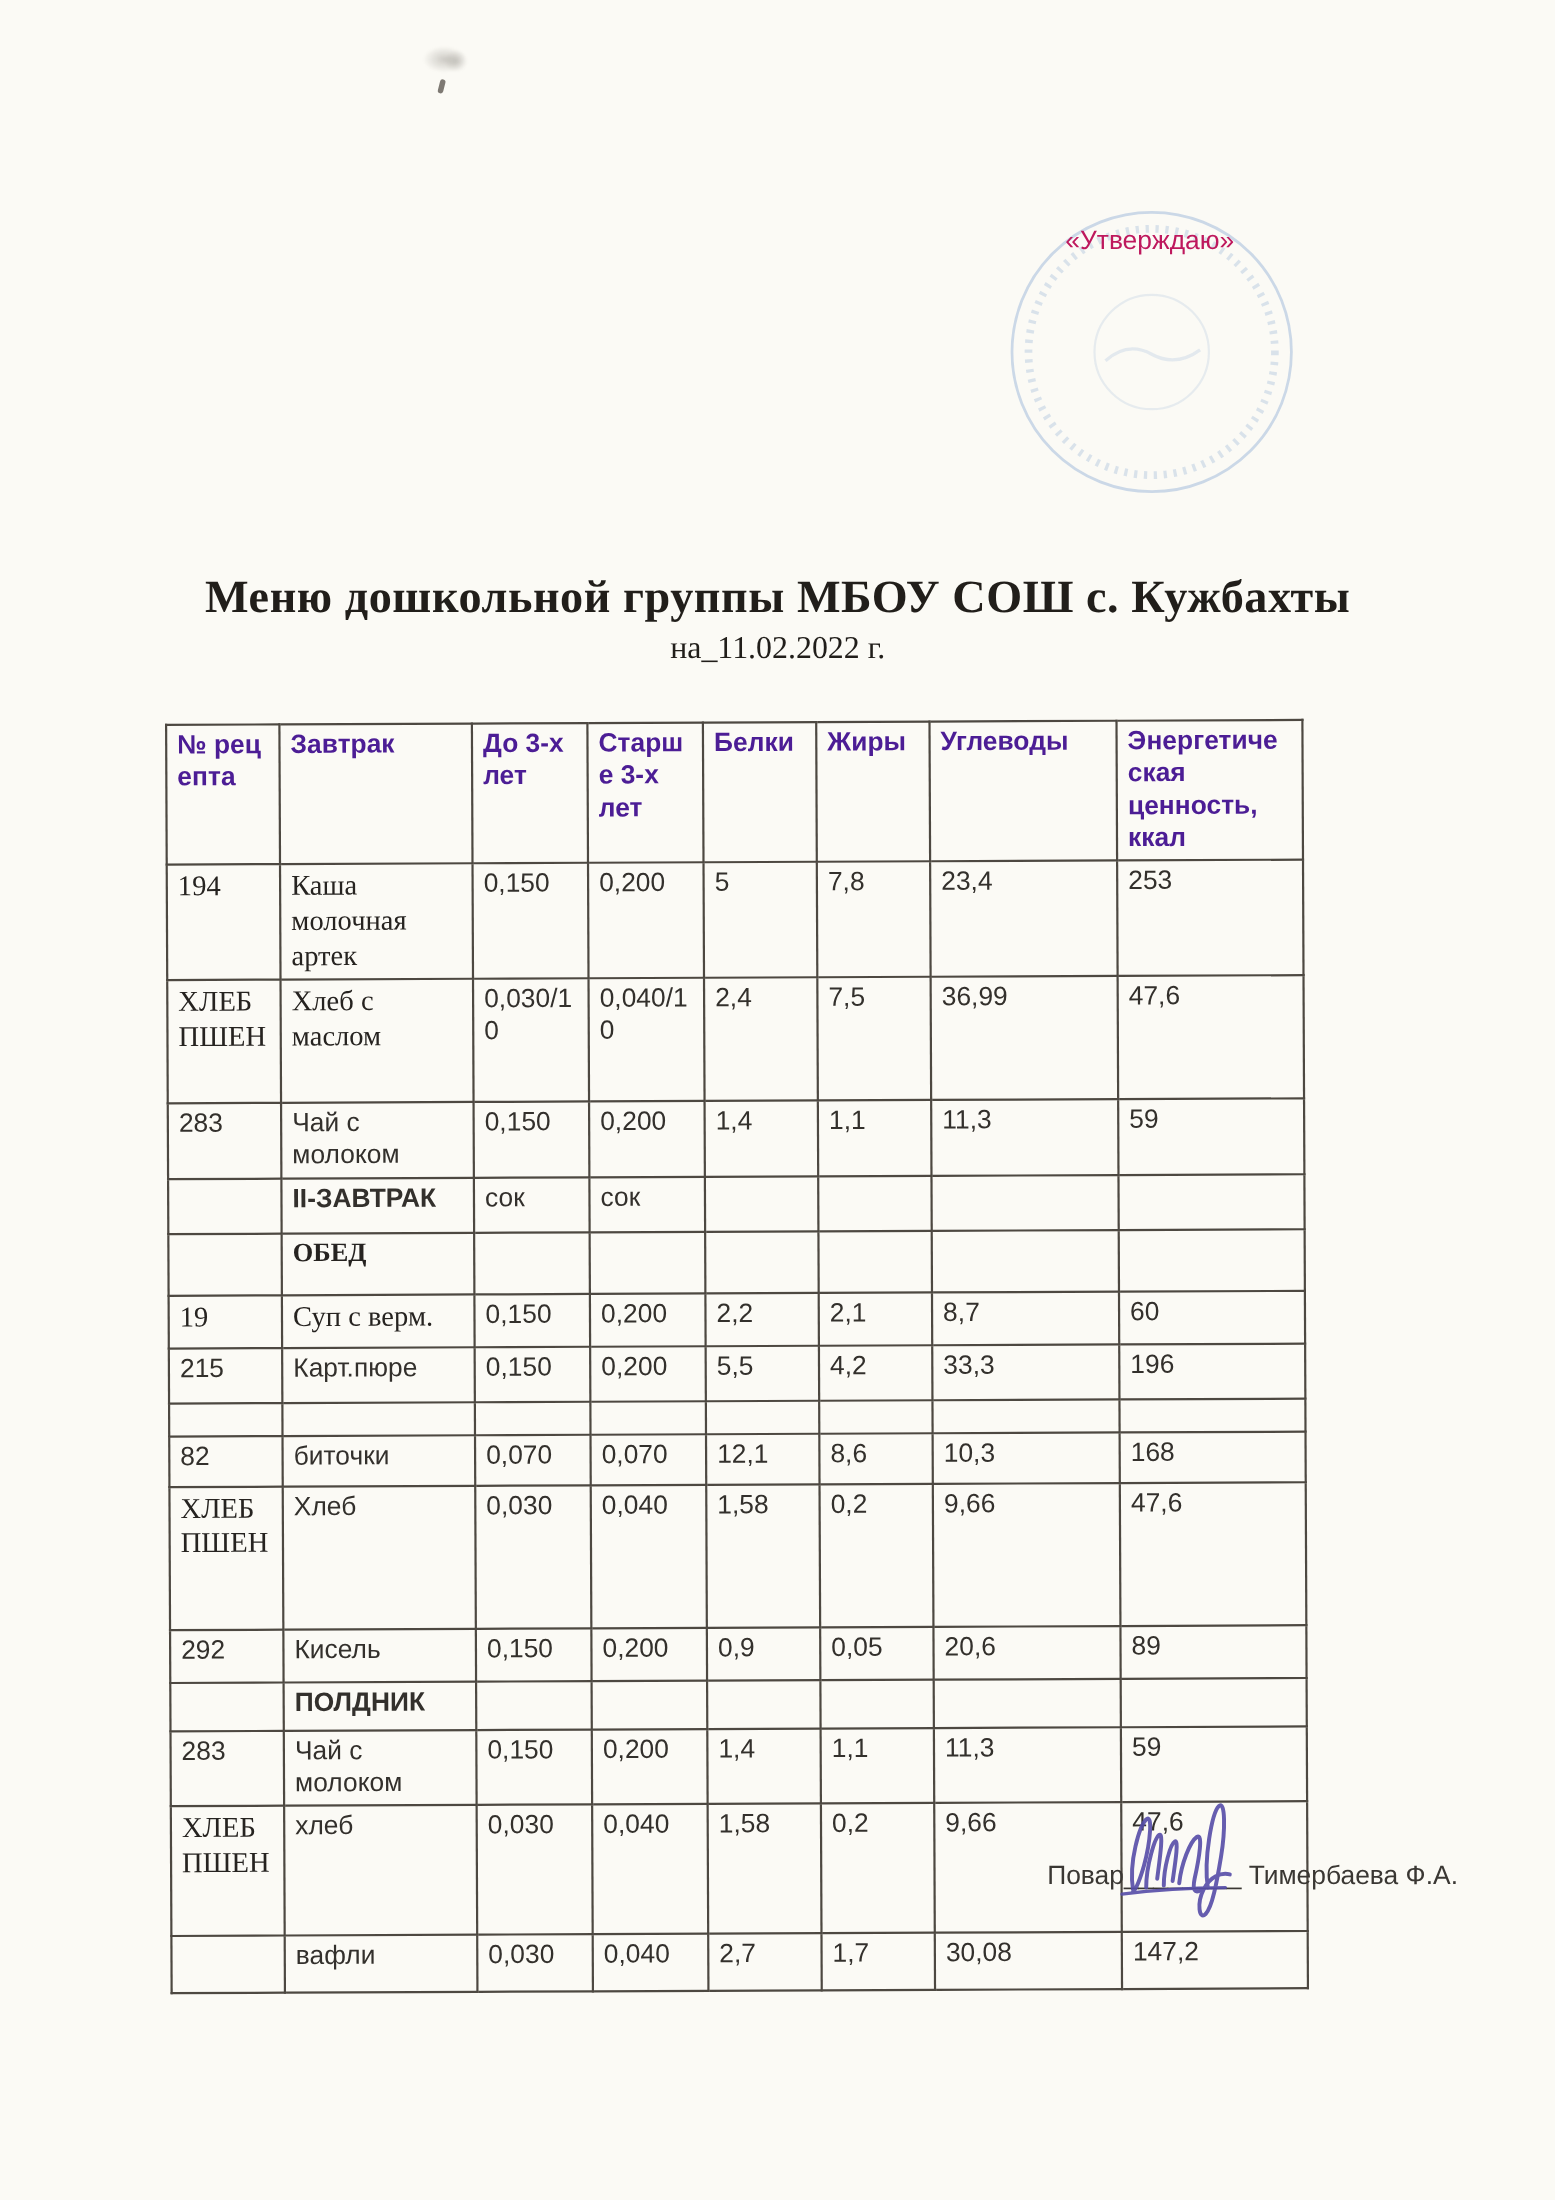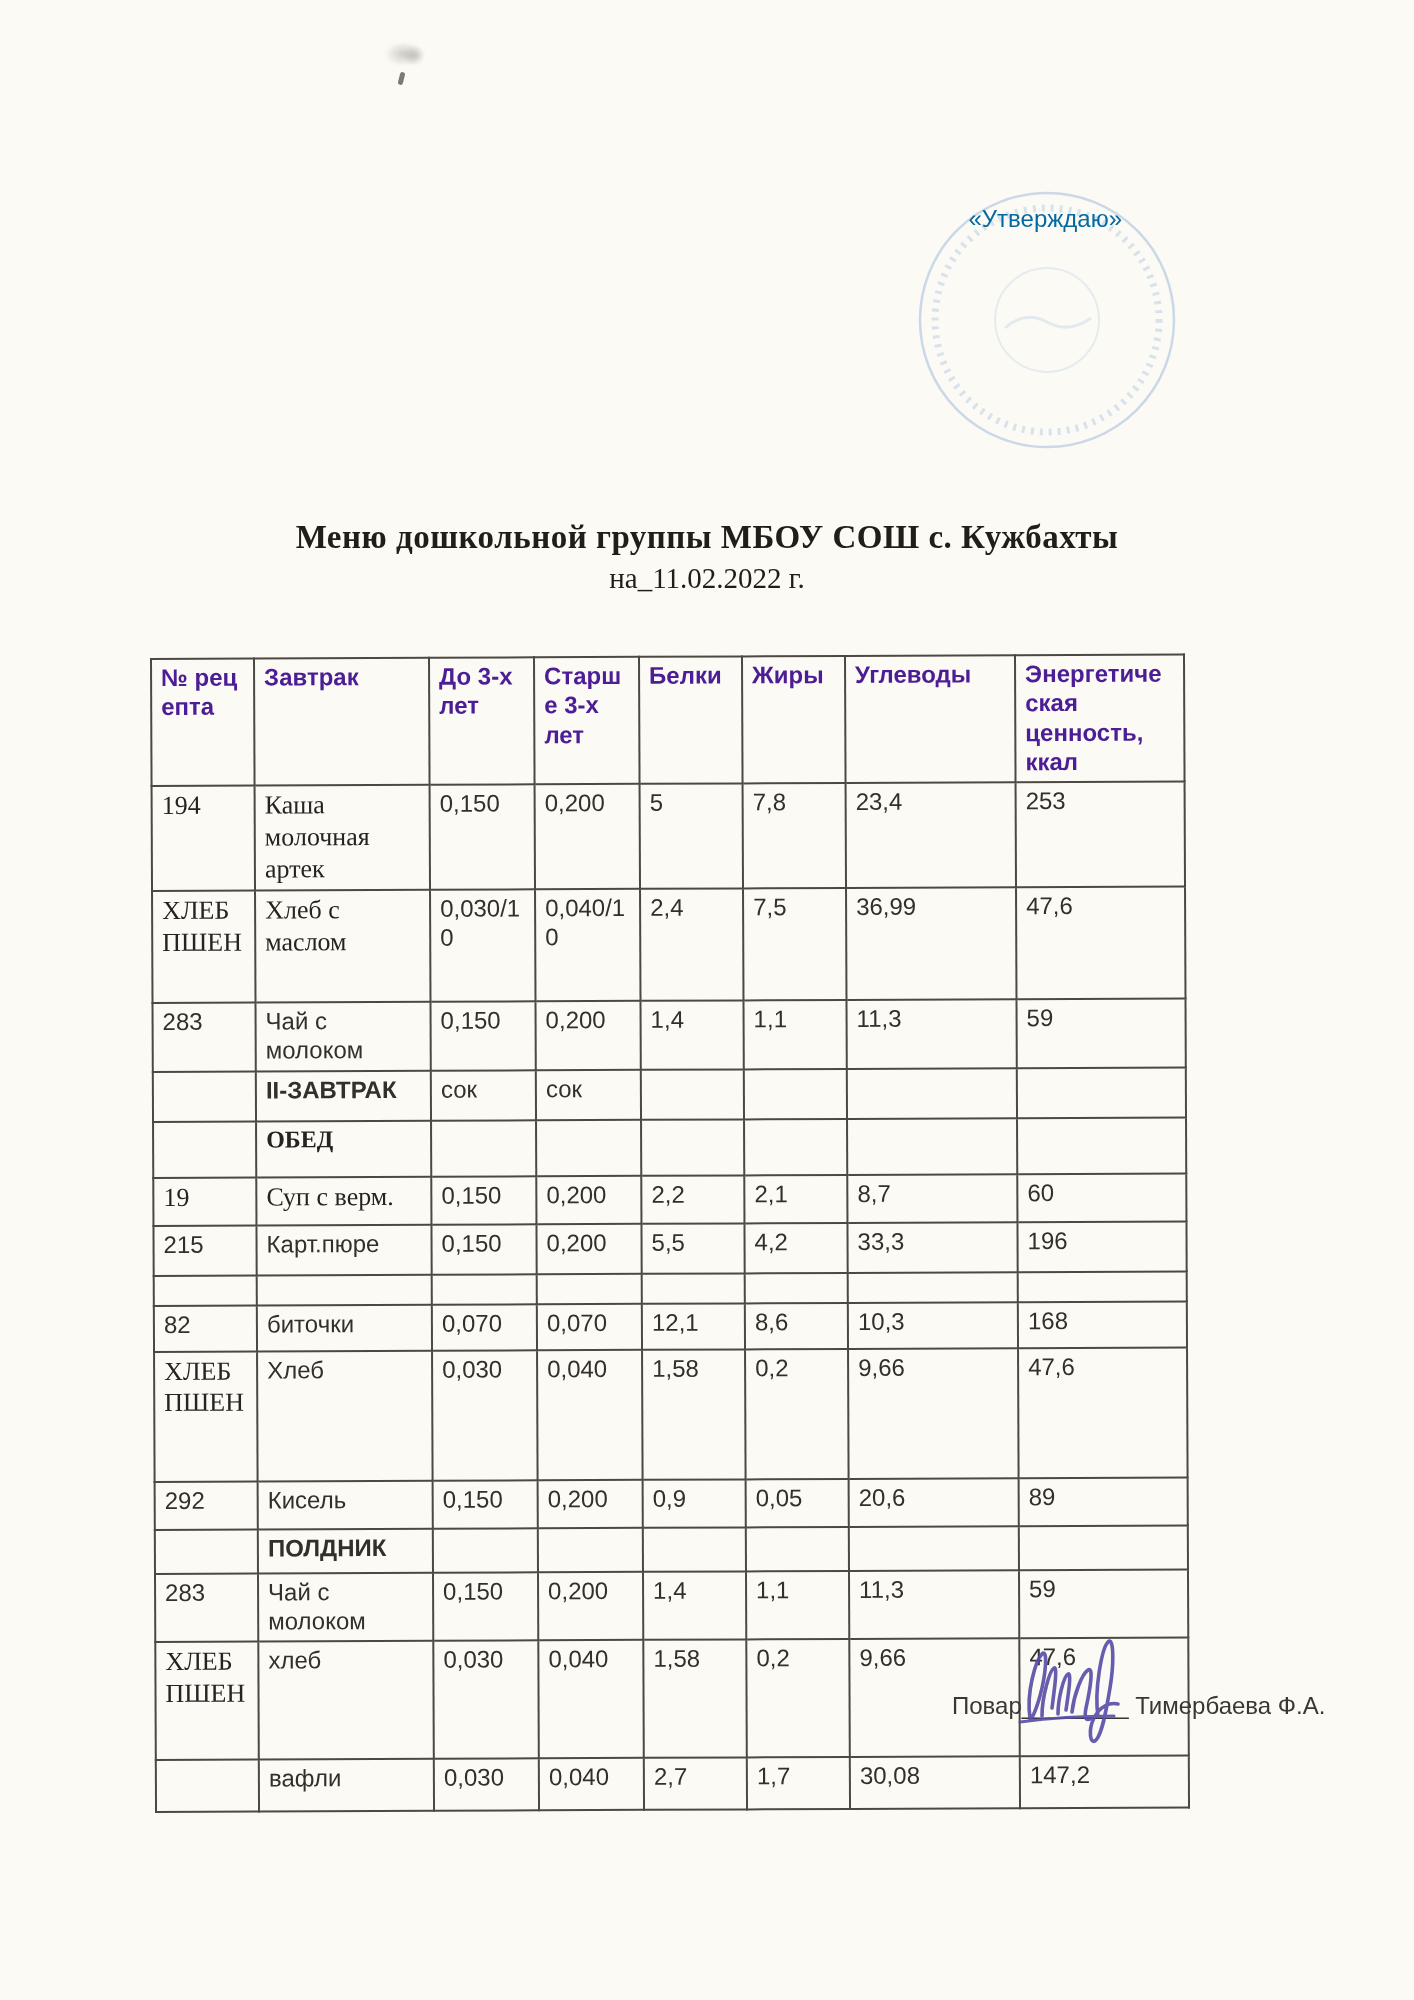--- a/index.html
+++ b/index.html
@@ -9,33 +9,33 @@
     width:1414px;height:2000px;
     background:#fbfaf5;
     overflow:hidden;
     font-family:"Liberation Sans", sans-serif;
     color:#33302c;
   }
   
   .approval{
     position:absolute; top:205px; right:292px;
     text-align:right;
-    font-size:24px; color:#0369a1;
+    font-size:24px; color:#be185d;
   }
   .approval .line{margin-bottom:41px; white-space:nowrap;}
   .approval .line:last-child{margin-bottom:0;}
   
   .stamp{position:absolute; left:905px; top:178px; width:285px; height:285px; opacity:.75;}
   
   .title-block{
     position:absolute; top:519px; left:0; width:1414px;
     text-align:center;
     font-family:"Liberation Serif", serif; color:#211e1a;
   }
-  .title-main{font-size:33px; font-weight:bold; letter-spacing:.5px;}
+  .title-main{font-size:42px; font-weight:bold; letter-spacing:.5px;}
   .title-date{font-size:29px; margin-top:6px;}
   
   .menu-table{
     position:absolute; left:150px; top:658px;
     border-collapse:collapse;
     transform:rotate(-0.25deg);
     transform-origin:top left;
   }
   .menu-table col.c1{width:103px}
   .menu-table col.c2{width:175px}

